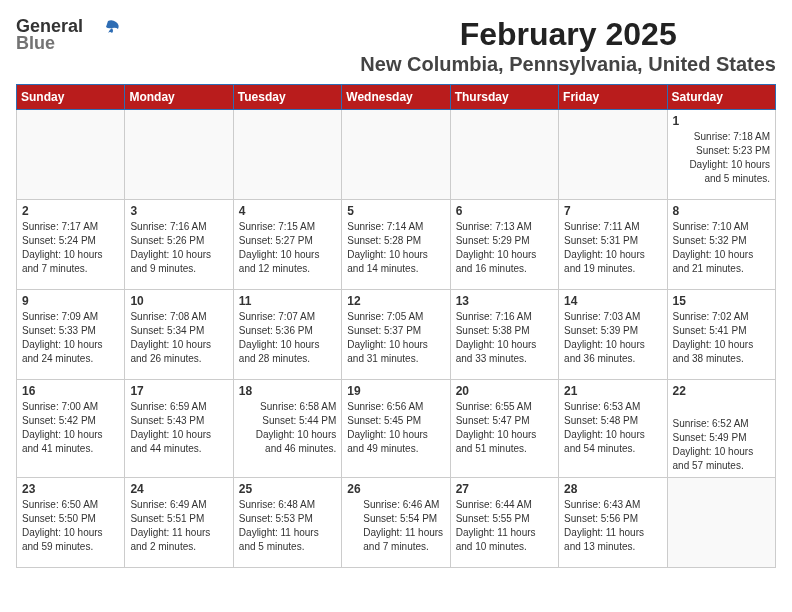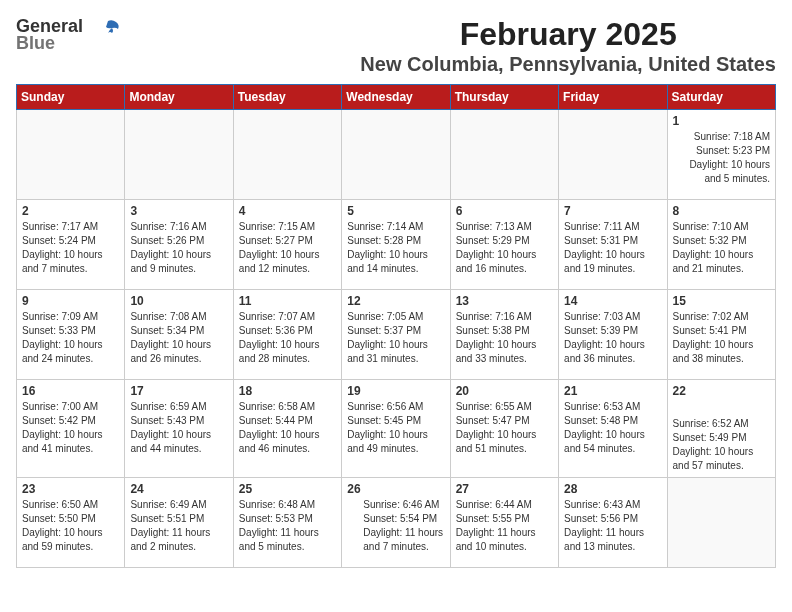--- a/index.html
+++ b/index.html
@@ -235,21 +235,21 @@
         </td>
         <td>
           <span class="day-num">17</span>
           <div class="day-detail" style="white-space: pre-line;">Sunrise: 6:59 AM
 Sunset: 5:43 PM
 Daylight: 10 hours
 and 44 minutes.</div>
         </td>
         <td>
           <span class="day-num">18</span>
-          <div class="day-detail" style="white-space: pre-line;">Sunrise: 6:58 AM
+          <div class="day-detail" style="white-space: pre-line; text-align: right;">Sunrise: 6:58 AM
 Sunset: 5:44 PM
 Daylight: 10 hours
 and 46 minutes.</div>
         </td>
         <td>
           <span class="day-num">19</span>
           <div class="day-detail" style="white-space: pre-line;">Sunrise: 6:56 AM
 Sunset: 5:45 PM
 Daylight: 10 hours
 and 49 minutes.</div>

